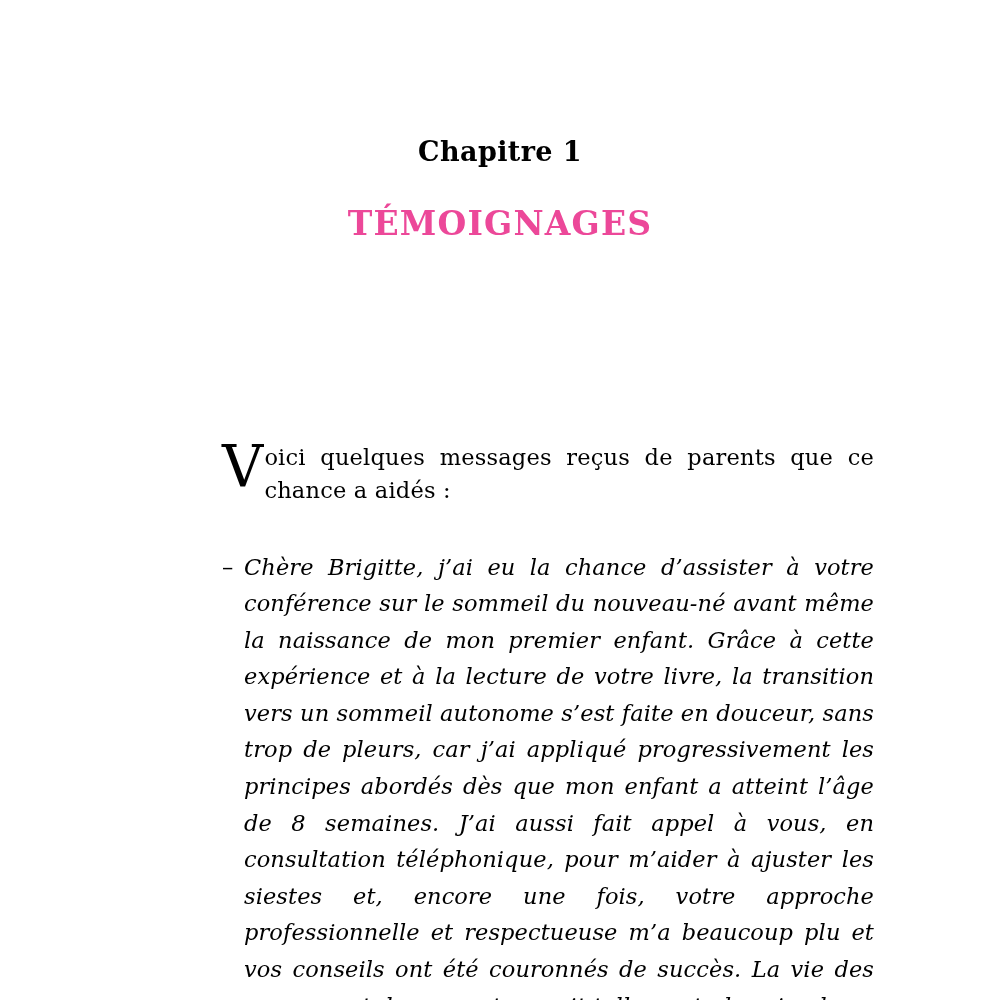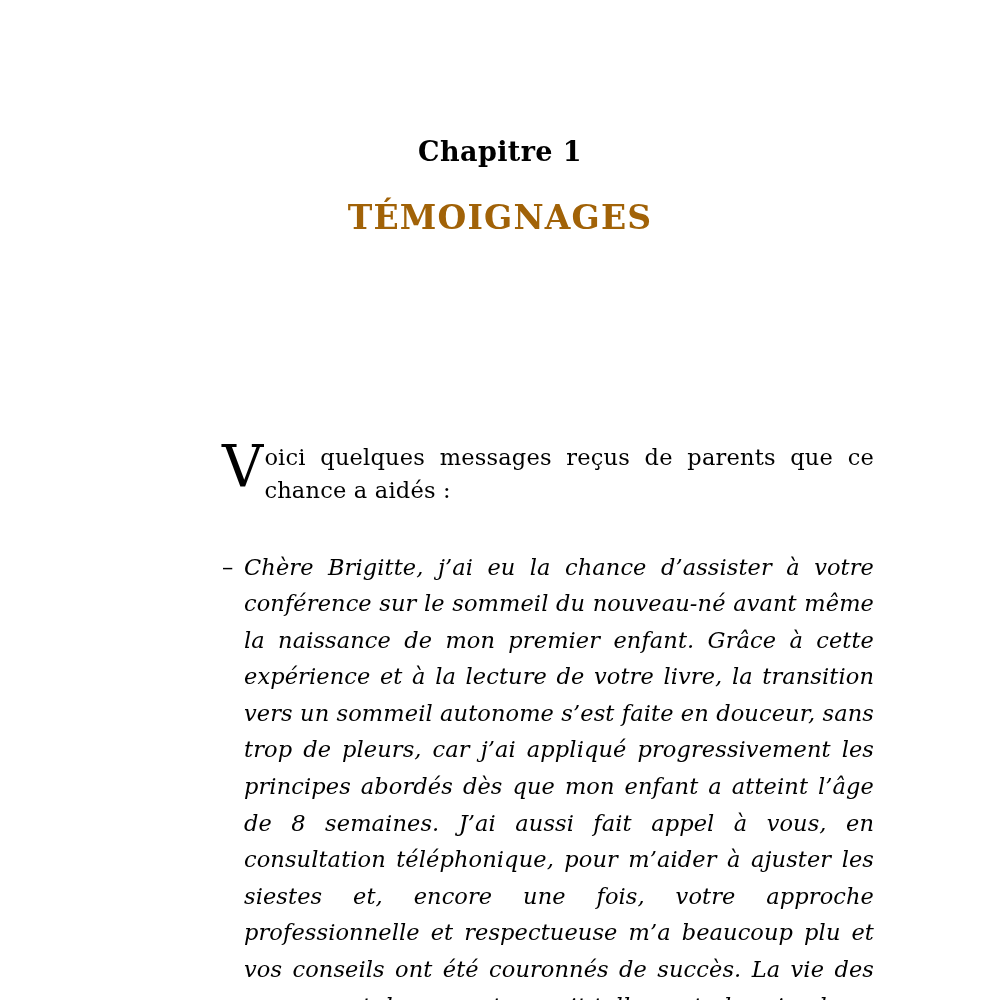--- a/index.html
+++ b/index.html
@@ -27,29 +27,29 @@
     width: 1000px;
     text-align: center;
     font-family: "DejaVu Serif", serif;
     font-weight: bold;
     font-size: 27px;
     letter-spacing: 0.4px;
     color: #000;
   }
   .chapter-title {
     position: absolute;
-    top: 198px;
+    top: 204px;
     left: 0;
     width: 1000px;
     text-align: center;
     font-family: "DejaVu Serif", serif;
     font-weight: bold;
     font-size: 33px;
     letter-spacing: 1.2px;
-    color: #a16207;
+    color: #ec4899;
   }
   .body-area {
     position: absolute;
     top: 418px;
     left: 222px;
     width: 652px;
   }
   .intro {
     font-family: "DejaVu Serif", serif;
     font-size: 22.5px;

